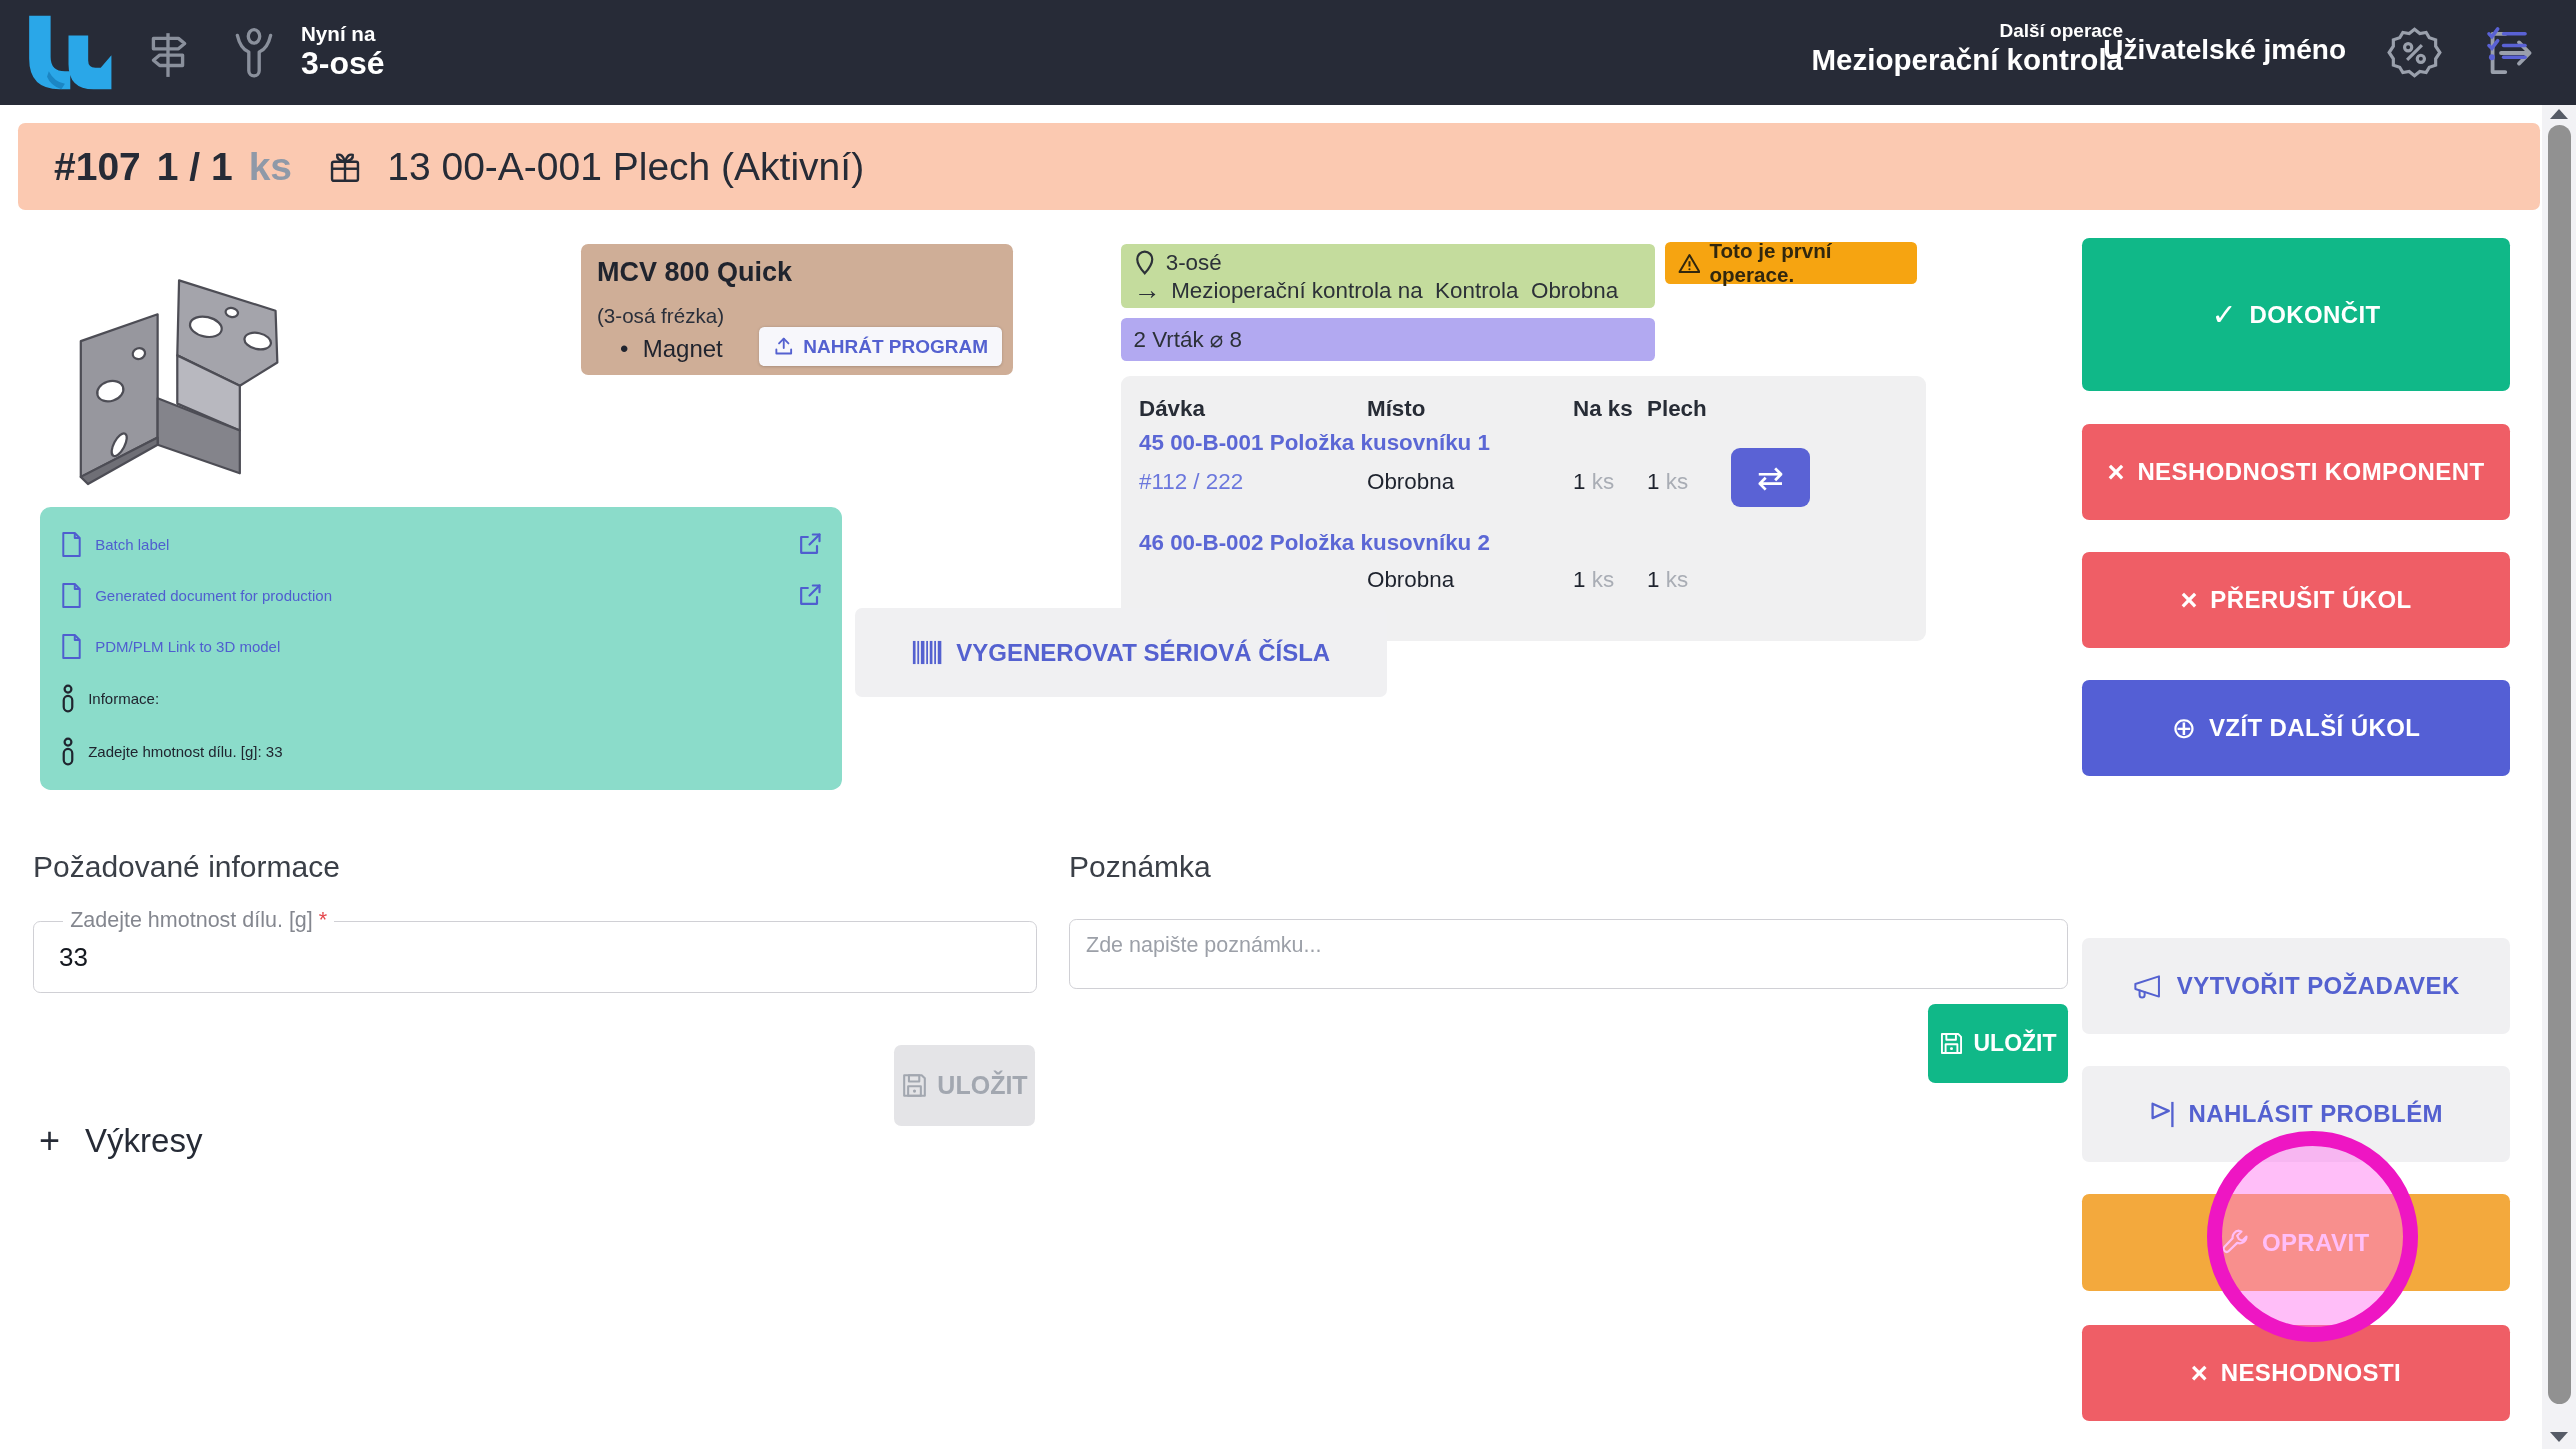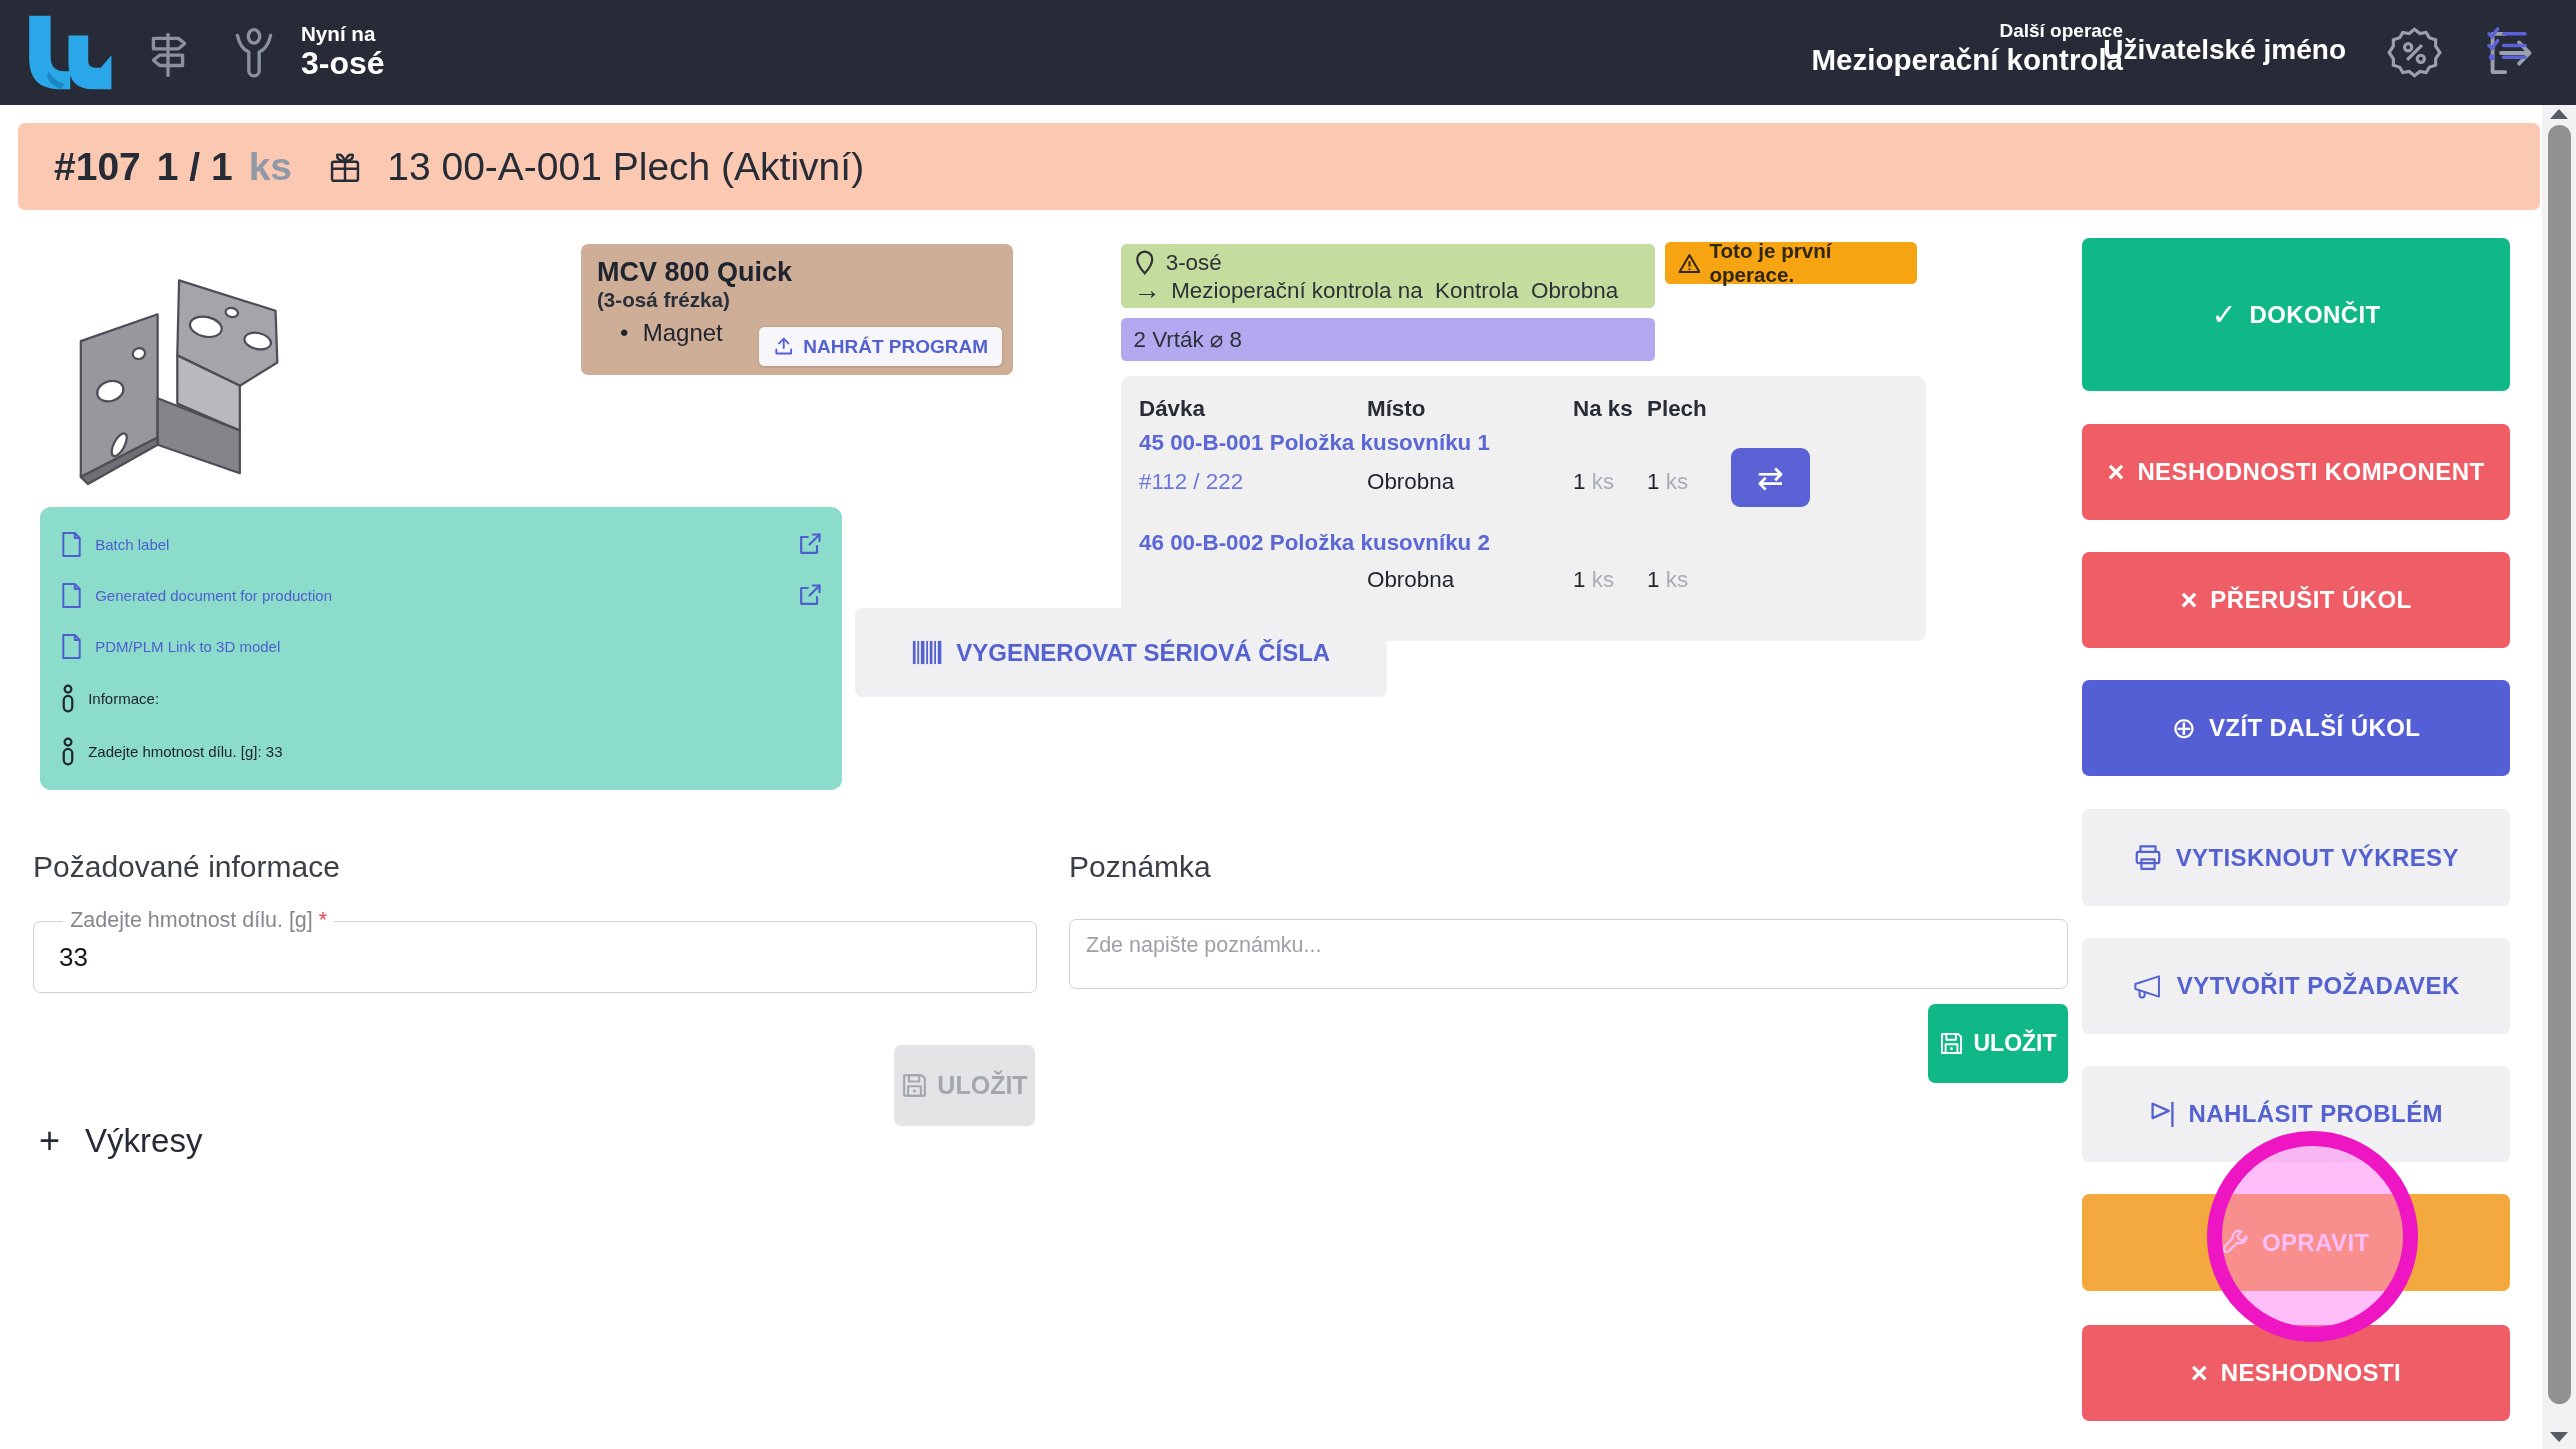--- a/index.html
+++ b/index.html
@@ -31,21 +31,21 @@
   .banner .producticon { margin:0 7.2px 0 18px; color:#262b36; }
   .banner .product { font-weight:500; }
   .banner-check { position:absolute; right:47px; top:25px; color:#5a62d5; cursor:pointer; }
 
   
   .part-img { position:absolute; left:54px; top:255px; width:243px; height:249px; }
 
   
   .machine { position:absolute; left:581px; top:244px; width:432px; height:131px; background:#cfae97; border-radius:7.2px; padding:12.5px 16px; }
   .machine .name { font-size:27px; font-weight:700; color:#20242e; }
-  .machine .type { font-size:20.6px; color:#2a2f3a; margin-top:0;font-weight:bold; }
+  .machine .type { font-size:20.6px; color:#2a2f3a; margin-top:16px; }
   .machine .bullet { font-size:24px; color:#20242e; margin:7.2px 0 0 23px; }
   .machine .bullet::before { content:"•"; margin-right:14.3px; }
   .upload-btn { position:absolute; right:10.7px; bottom:9px; background:#f7f7fb; border-radius:5.4px; height:39px; display:flex; align-items:center; gap:9px; padding:0 14.3px; color:#5461d0; font-size:19px; font-weight:700; box-shadow:0 0.9px 2.7px rgba(0,0,0,.18); cursor:pointer; }
 
   
   .opcard { position:absolute; left:1121px; top:244px; width:534px; height:64px; background:#c4dc9d; border-radius:5.4px; padding:4.5px 12.5px; font-size:22.4px; color:#2c3138; }
   .opcard .row { display:flex; align-items:center; gap:10.7px; height:28px; }
   .opcard .gap { margin-left:12.5px; }
   .first-op { position:absolute; left:1665px; top:242px; width:252px; height:42px; background:#f6a411; border-radius:5.4px; display:flex; align-items:center; gap:9px; padding:0 12.5px; font-size:20.6px; font-weight:600; color:#31270e; }
   .tools { position:absolute; left:1121px; top:318px; width:534px; height:43px; background:#b2a9f1; border-radius:5.4px; display:flex; align-items:center; padding:0 12.5px; font-size:22.4px; color:#2c3138; }
@@ -372,28 +372,20 @@
     <span>NESHODNOSTI KOMPONENT</span>
   </div>
   <div class="act red" style="top:552px; height:96px;">
     <span class="x">×</span>
     <span>PŘERUŠIT ÚKOL</span>
   </div>
   <div class="act indigo" style="top:680px; height:96px;">
     <span class="plus">⊕</span>
     <span>VZÍT DALŠÍ ÚKOL</span>
   </div>
-  <div class="act light" style="top:809px; height:97px;">
-    <svg width="30" height="29" viewBox="0 0 32 30" fill="none" stroke="currentColor" stroke-width="2.4" stroke-linejoin="round">
-        <path d="M8 9 V3 h16 v6"></path>
-        <rect x="4" y="9" width="24" height="12" rx="2"></rect>
-        <rect x="9" y="17" width="14" height="10"></rect>
-      </svg>
-    <span>VYTISKNOUT VÝKRESY</span>
-  </div>
   <div class="act light" style="top:938px; height:96px;">
     <svg width="32" height="29" viewBox="0 0 38 32" fill="none" stroke="currentColor" stroke-width="2.4" stroke-linejoin="round">
         <path d="M4 13 l28 -9 v24 l-28 -9 z"></path>
         <path d="M9 20 v6 a3 3 0 0 0 6 0 v-4"></path>
       </svg>
     <span>VYTVOŘIT POŽADAVEK</span>
   </div>
   <div class="act light" style="top:1066px; height:96px;">
     <svg width="27" height="29" viewBox="0 0 30 32" fill="none" stroke="currentColor" stroke-width="2.6" stroke-linejoin="round">
         <path d="M4 4 l18 8 -18 8 z"></path>

